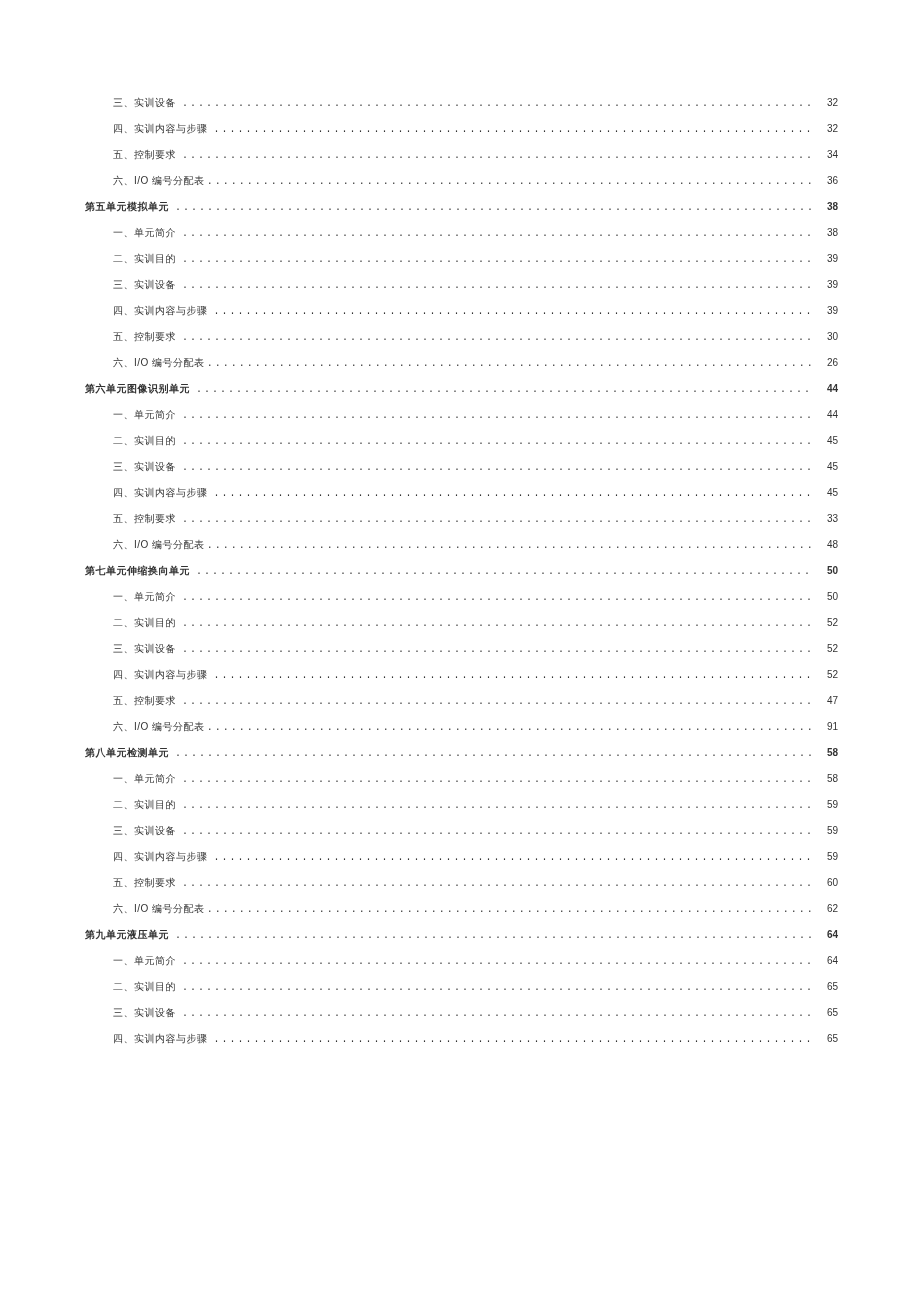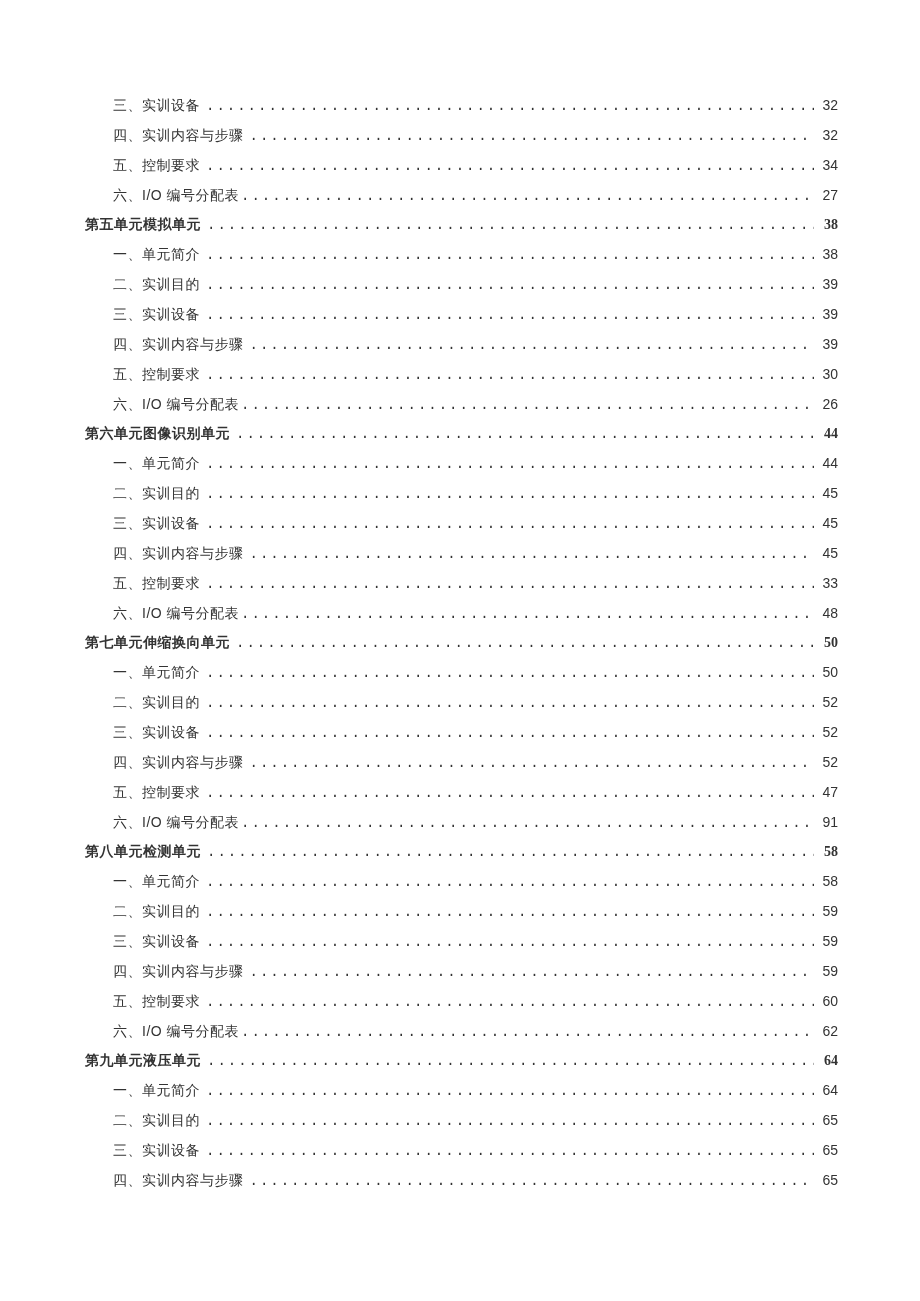--- a/index.html
+++ b/index.html
@@ -7,21 +7,21 @@
     padding: 0;
     background: #fff;
     width: 920px;
   }
   .page {
     box-sizing: border-box;
     width: 908px;
     padding: 90px 70px 60px 85px;
     font-family: "Microsoft YaHei", "PingFang SC", "Helvetica Neue", Arial, sans-serif;
     color: #333;
-    font-size: 14px;
+    font-size: 10px;
   }
   .toc-row {
     display: flex;
     align-items: baseline;
     line-height: 1.0;
     margin: 0;
     padding: 8px 0 7px 0;
     white-space: nowrap;
   }
   .toc-row .label {
@@ -38,21 +38,21 @@
     padding: 0 2px;
   }
   .toc-row .pageno {
     flex: 0 0 auto;
     padding-left: 4px;
     min-width: 20px;
     text-align: right;
   }
   .indent-1 { padding-left: 0px; }
   .indent-2 { padding-left: 28px; }
-  .lvl-1 .label, .lvl-1 .pageno { font-weight: 600; font-family: Liberation Serif, serif; }
+  .lvl-1 .label, .lvl-1 .pageno { font-weight: 600; }
   .lvl-2 .label, .lvl-2 .pageno { font-weight: 400; }
 </style>
 </head>
 <body>
 
 <div class="page">
   <div id="toc-list">
       <div class="toc-row lvl-2 indent-2">
         <span class="label space-after">三、实训设备</span>
         <span class="leader">................................................................................................................................................................................................................................................................................................................................................................................................................</span>
@@ -64,21 +64,21 @@
         <span class="pageno">32</span>
       </div>
       <div class="toc-row lvl-2 indent-2">
         <span class="label space-after">五、控制要求</span>
         <span class="leader">................................................................................................................................................................................................................................................................................................................................................................................................................</span>
         <span class="pageno">34</span>
       </div>
       <div class="toc-row lvl-2 indent-2">
         <span class="label">六、I/O 编号分配表</span>
         <span class="leader">................................................................................................................................................................................................................................................................................................................................................................................................................</span>
-        <span class="pageno">27</span>
+        <span class="pageno">36</span>
       </div>
       <div class="toc-row lvl-1 indent-1">
         <span class="label space-after">第五单元模拟单元</span>
         <span class="leader">................................................................................................................................................................................................................................................................................................................................................................................................................</span>
         <span class="pageno">38</span>
       </div>
       <div class="toc-row lvl-2 indent-2">
         <span class="label space-after">一、单元简介</span>
         <span class="leader">................................................................................................................................................................................................................................................................................................................................................................................................................</span>
         <span class="pageno">38</span>

